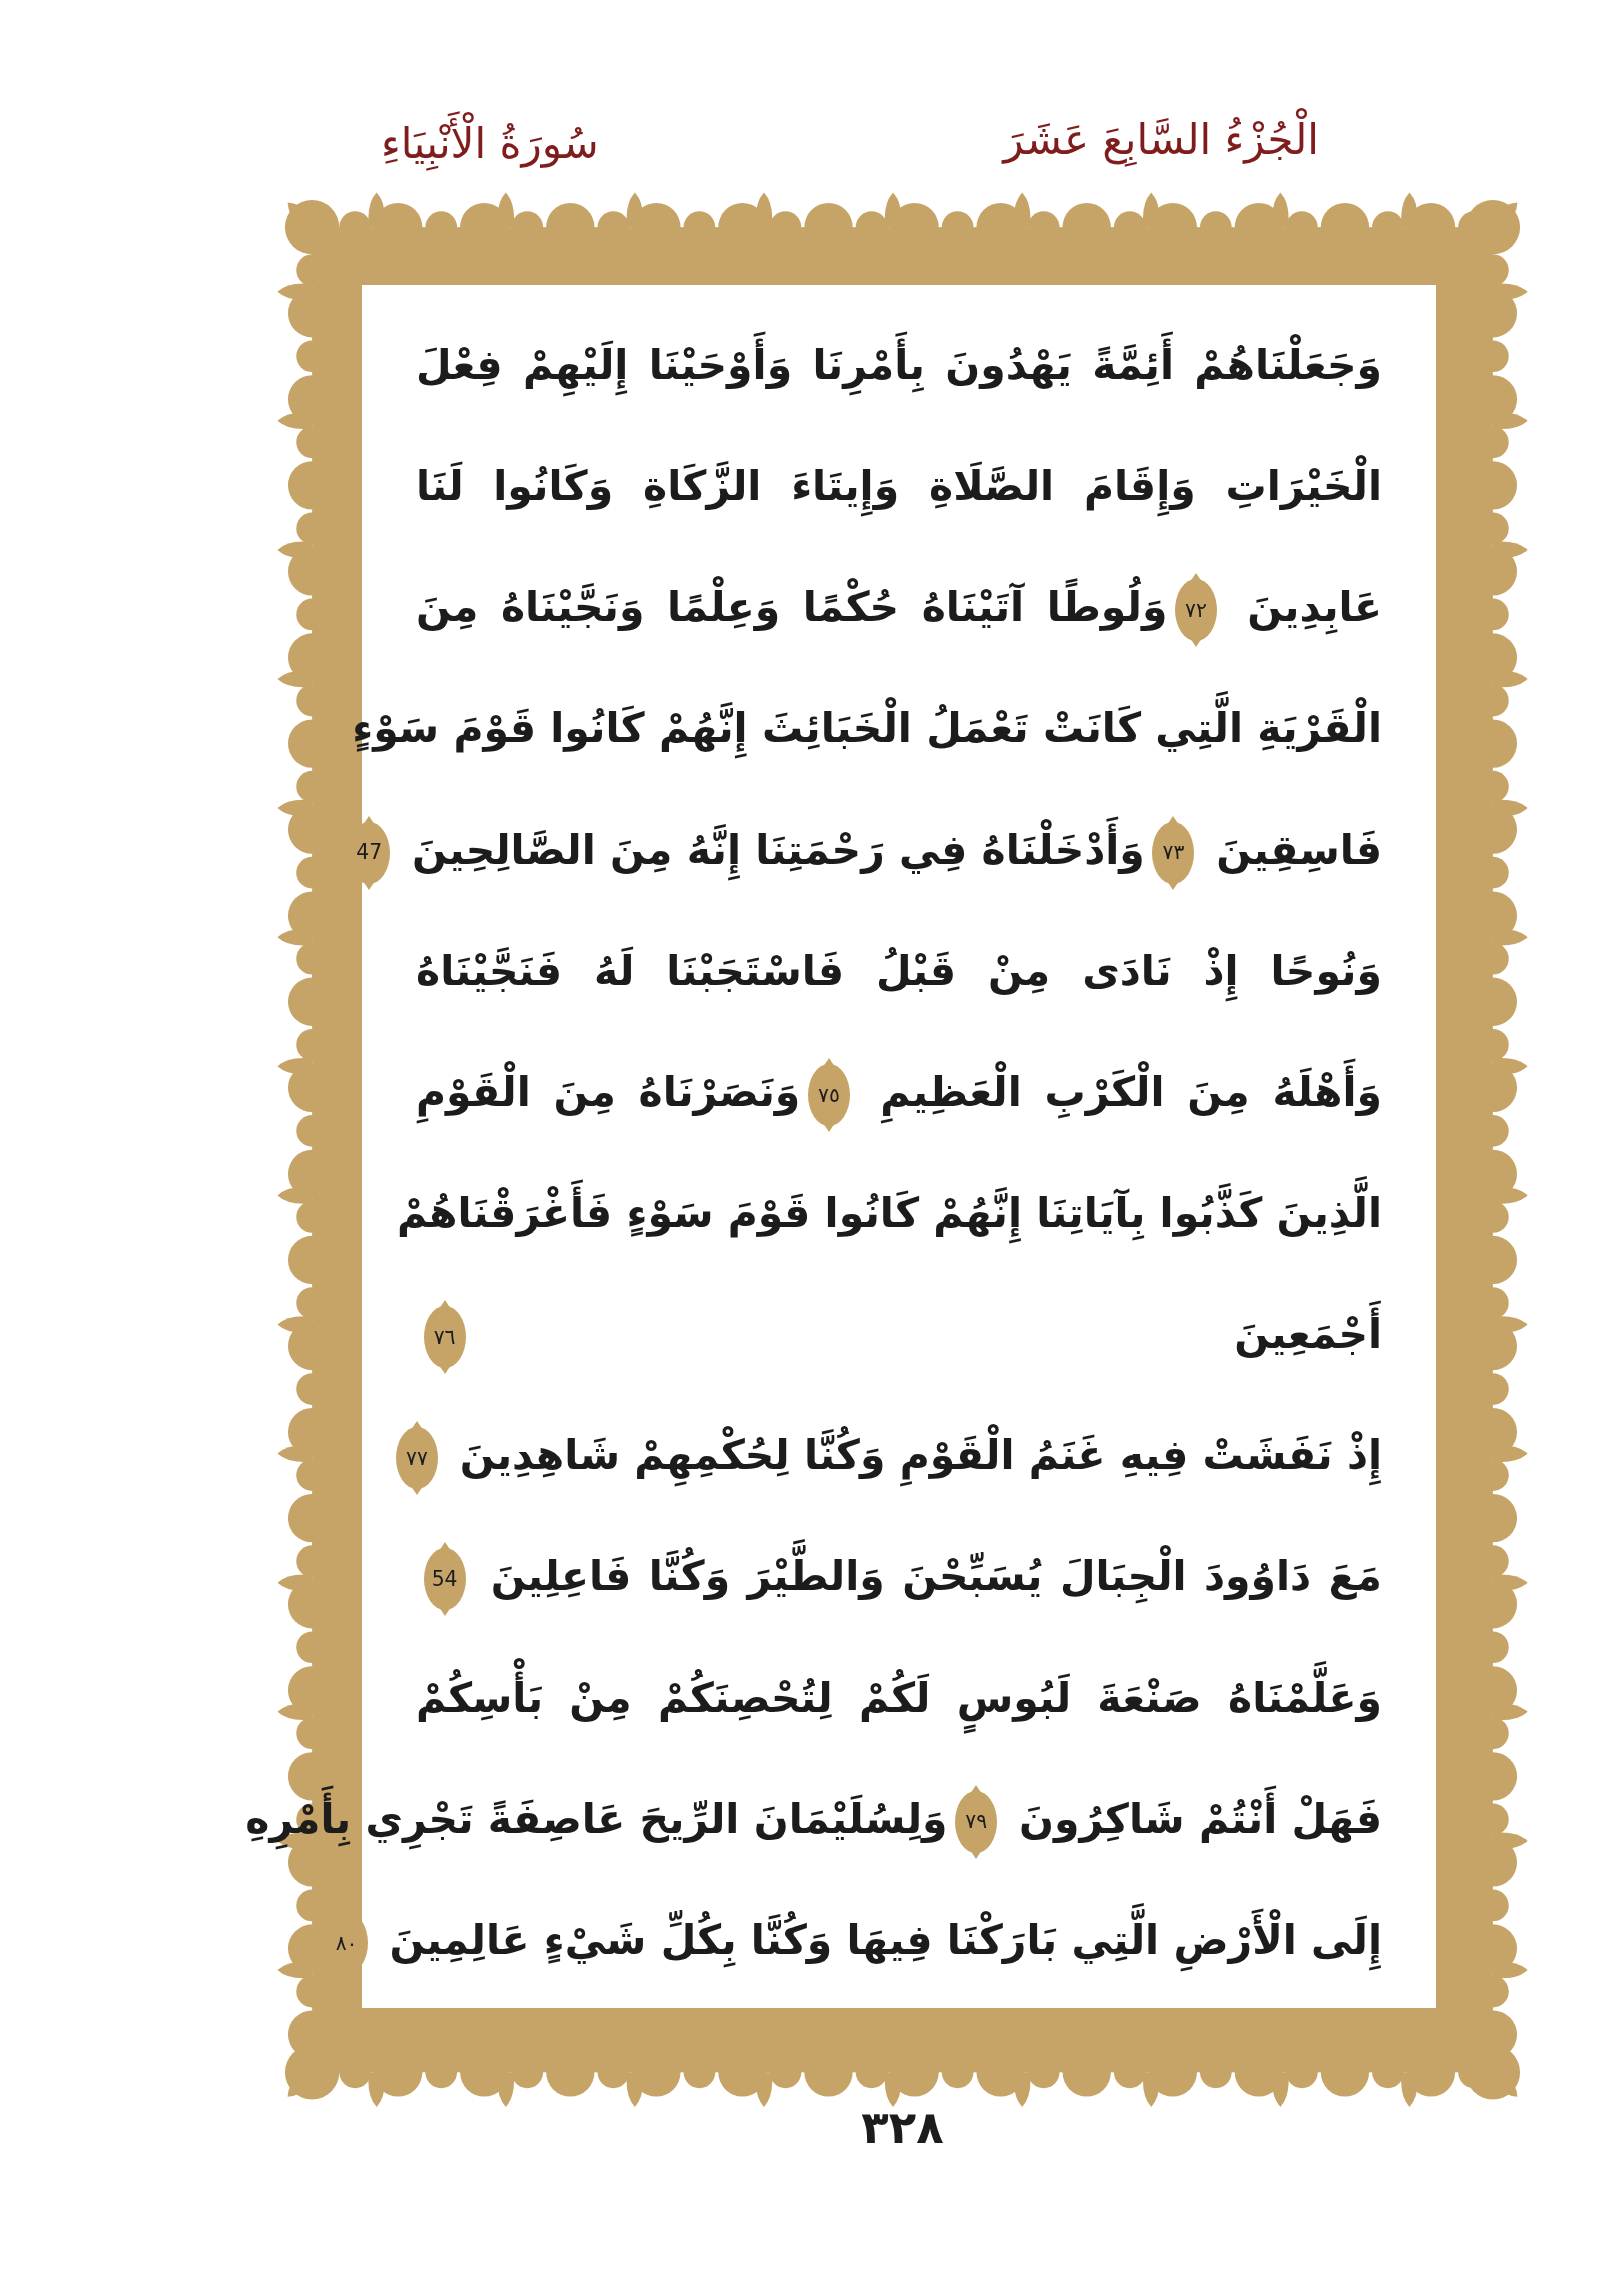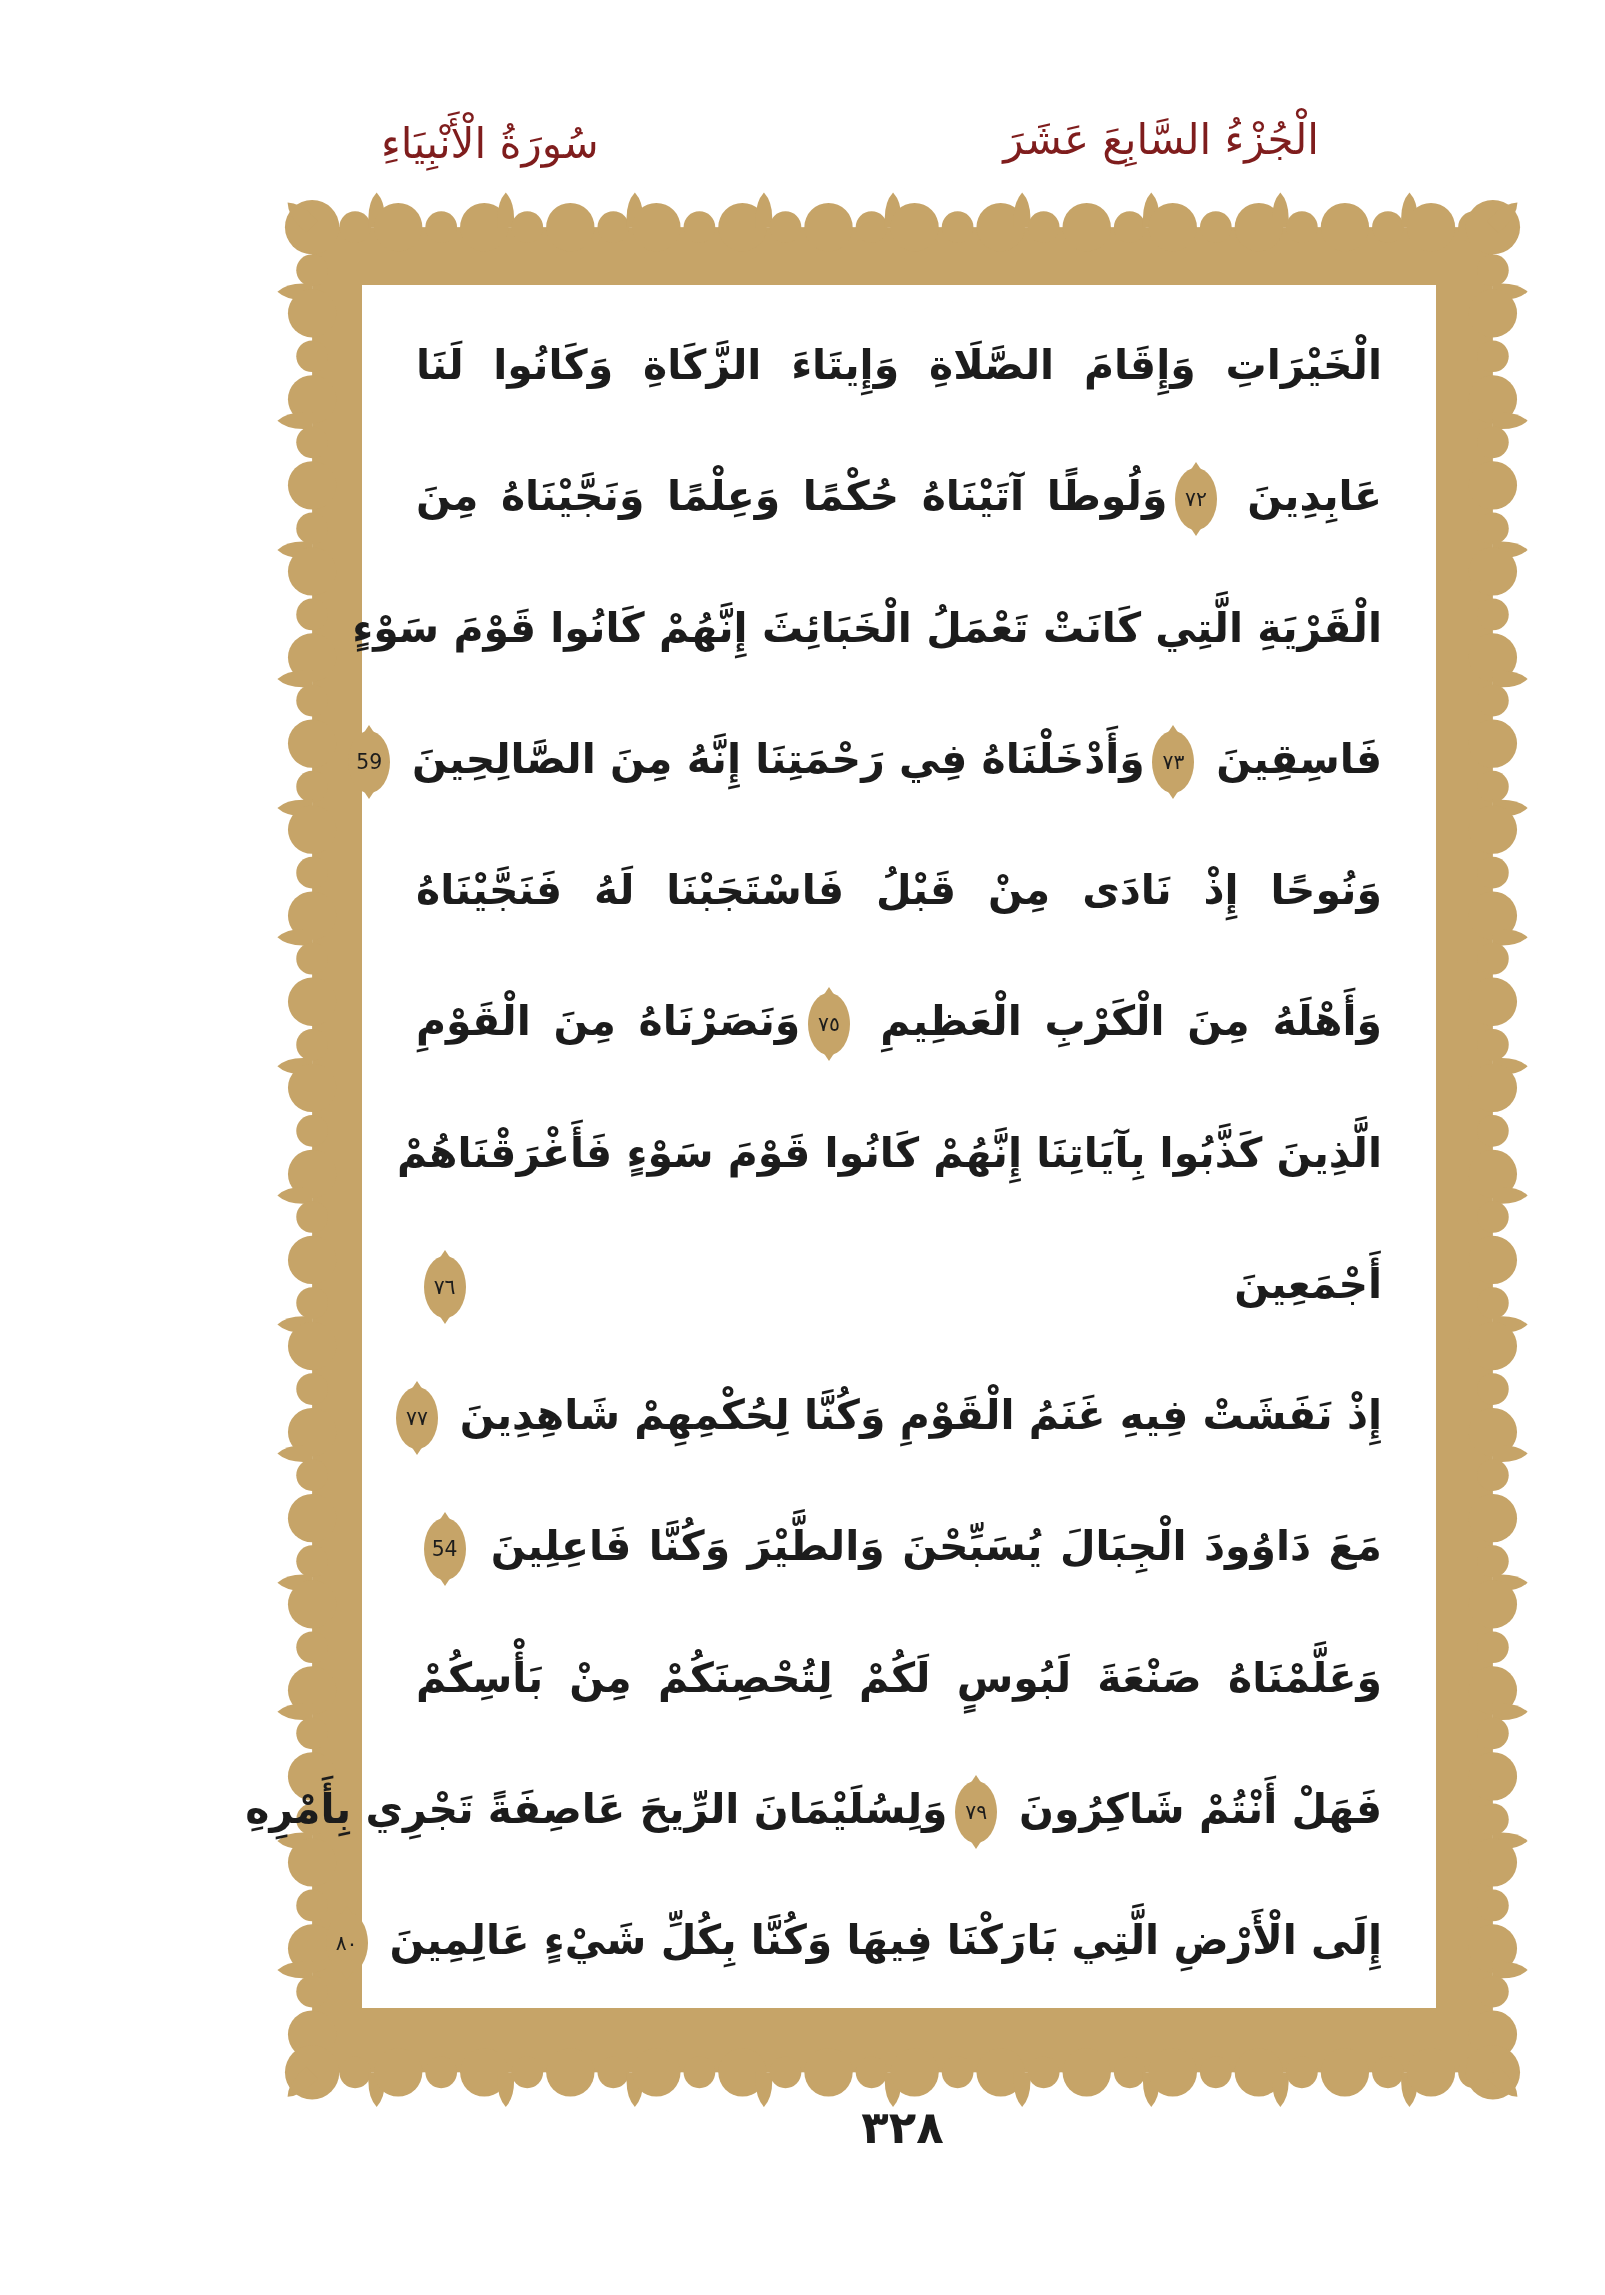--- a/index.html
+++ b/index.html
@@ -293,29 +293,30 @@
       <path d="M 62 70 L 62 58 Q 62 36 73 24 Q 84 36 84 58 L 84 70 Z" fill="#C6A468" transform="rotate(-45 73 70)"></path>
       <circle cx="1637" cy="70" r="36" fill="#C6A468"></circle>
       <path d="M 1626 70 L 1626 58 Q 1626 36 1637 24 Q 1648 36 1648 58 L 1648 70 Z" fill="#C6A468" transform="rotate(45 1637 70)"></path>
       <circle cx="1637" cy="2514" r="36" fill="#C6A468"></circle>
       <path d="M 1626 2514 L 1626 2502 Q 1626 2480 1637 2468 Q 1648 2480 1648 2502 L 1648 2514 Z" fill="#C6A468" transform="rotate(135 1637 2514)"></path>
       <circle cx="73" cy="2514" r="36" fill="#C6A468"></circle>
       <path d="M 62 2514 L 62 2502 Q 62 2480 73 2468 Q 84 2480 84 2502 L 84 2514 Z" fill="#C6A468" transform="rotate(-135 73 2514)"></path>
     </svg>
 
   <div class="text-area" id="text-area">
+      <div class="quran-line"><span>وَجَعَلْنَاهُمْ أَئِمَّةً يَهْدُونَ بِأَمْرِنَا وَأَوْحَيْنَا إِلَيْهِمْ فِعْلَ</span> </div>
       <div class="quran-line"><span>الْخَيْرَاتِ وَإِقَامَ الصَّلَاةِ وَإِيتَاءَ الزَّكَاةِ وَكَانُوا لَنَا</span> </div>
       <div class="quran-line"><span>عَابِدِينَ</span> <span class="verse-marker">
           <span class="num">٧٢</span>
         </span><span>وَلُوطًا آتَيْنَاهُ حُكْمًا وَعِلْمًا وَنَجَّيْنَاهُ مِنَ</span> </div>
       <div class="quran-line"><span>الْقَرْيَةِ الَّتِي كَانَتْ تَعْمَلُ الْخَبَائِثَ إِنَّهُمْ كَانُوا قَوْمَ سَوْءٍ</span> </div>
       <div class="quran-line"><span>فَاسِقِينَ</span> <span class="verse-marker">
           <span class="num">٧٣</span>
         </span><span>وَأَدْخَلْنَاهُ فِي رَحْمَتِنَا إِنَّهُ مِنَ الصَّالِحِينَ</span> <span class="verse-marker">
-          <span class="num">59</span>
+          <span class="num">47</span>
         </span></div>
       <div class="quran-line"><span>وَنُوحًا إِذْ نَادَى مِنْ قَبْلُ فَاسْتَجَبْنَا لَهُ فَنَجَّيْنَاهُ</span> </div>
       <div class="quran-line"><span>وَأَهْلَهُ مِنَ الْكَرْبِ الْعَظِيمِ</span> <span class="verse-marker">
           <span class="num">٧٥</span>
         </span><span>وَنَصَرْنَاهُ مِنَ الْقَوْمِ</span> </div>
       <div class="quran-line"><span>الَّذِينَ كَذَّبُوا بِآيَاتِنَا إِنَّهُمْ كَانُوا قَوْمَ سَوْءٍ فَأَغْرَقْنَاهُمْ</span> </div>
       <div class="quran-line"><span>أَجْمَعِينَ</span> <span class="verse-marker">
           <span class="num">٧٦</span>
         </span> </div>
       <div class="quran-line"><span>إِذْ نَفَشَتْ فِيهِ غَنَمُ الْقَوْمِ وَكُنَّا لِحُكْمِهِمْ شَاهِدِينَ</span> <span class="verse-marker">

